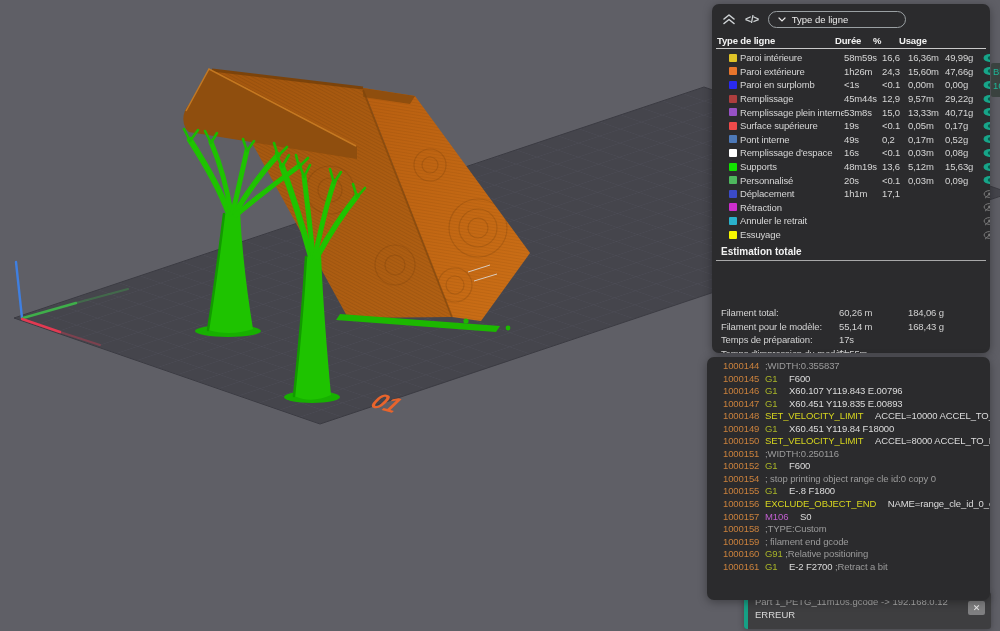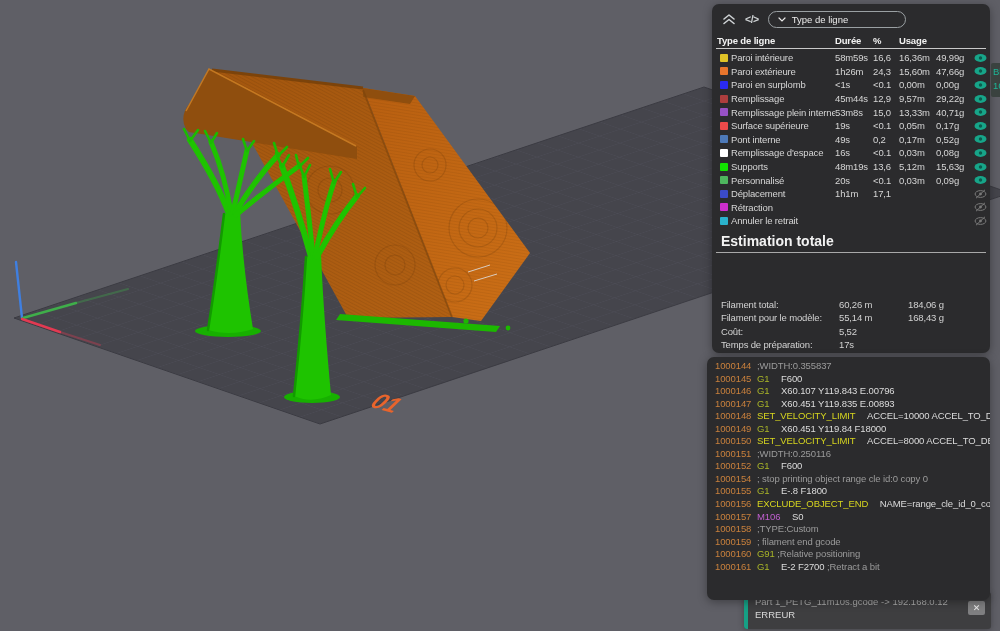--- a/index.html
+++ b/index.html
@@ -14,44 +14,44 @@
 
   
   #legend-panel{left:712px;top:4px;width:278px;height:349px;overflow:hidden;}
   .lp-toolbar{display:flex;align-items:center;gap:9px;padding:5px 10px 2px 10px;height:20px;}
   .tb-icon{display:flex;align-items:center;justify-content:center;color:#ced2d4;cursor:pointer;}
   .code-icon{font-size:10.5px;font-weight:bold;letter-spacing:-.5px;}
   .view-select{display:flex;align-items:center;gap:6px;border:1px solid #9aa0a3;
     border-radius:9px;height:15px;padding:0 9px;min-width:118px;font-size:9.5px;color:#ececec;}
   .lt-head,.lt-row{display:grid;
     grid-template-columns:14px 104px 38px 26px 37px 37px 14px;
-    align-items:center;height:13.6px;padding:0 5px;font-size:9.5px;letter-spacing:-.15px;}
+    align-items:center;height:13.6px;padding:0 14px;font-size:9.5px;letter-spacing:-.15px;}
   .lt-head{font-weight:bold;color:#f2f2f2;height:15px;margin:2px 4px 0 4px;padding:0 1px;
     border-bottom:1px solid #c9c9c9;}
   .lt-head .h-type{grid-column:1 / span 2;}
   .lt-head .h-usage{grid-column:5 / span 2;}
   .lt-rows{margin-top:2px;}
   .lt-row{color:#d6d6d6;}
   .sw{width:8px;height:8px;border-radius:1px;margin-left:3px;}
   .lbl{white-space:nowrap;overflow:hidden;}
   .eye{display:flex;align-items:center;justify-content:center;cursor:pointer;}
 
-  .tot-title{font-size:14px;font-weight:bold;color:#f2f2f2;padding:5px 9px 3px 9px;}
+  .tot-title{font-size:10px;font-weight:bold;color:#f2f2f2;padding:5px 9px 3px 9px;}
   .tot-sep{border-top:1px solid #a9a9a9;margin:0 4px;}
   .tot-rows{padding-top:2px;margin-top:44px;}
   .tot-row{position:relative;height:13.5px;font-size:9.5px;letter-spacing:-.15px;
     color:#d2d2d2;padding-left:9px;white-space:nowrap;}
   .tot-v1{position:absolute;left:127px;top:0;}
   .tot-v2{position:absolute;left:196px;top:0;}
 
   
   #gcode-panel{left:707px;top:357px;width:283px;height:243px;z-index:10;
     font-size:9.5px;padding:3px 0;box-sizing:border-box;}
   .gline{height:12.55px;line-height:12.55px;white-space:pre;overflow:hidden;
-    padding:0 8px;letter-spacing:-.1px;}
+    padding:0 16px;letter-spacing:-.1px;}
   .gline.hl{outline:1px solid #c9803c;outline-offset:-1px;border-radius:2px;}
   .gnum{display:inline-block;width:42px;color:#c9803c;}
   .tok-cmd{color:#a8b428;}
   .tok-kw{color:#d6d51f;}
   .tok-mcode{color:#c05fd0;}
   .tok-param{color:#dcdcdc;margin-left:9px;}
   .tok-comment{color:#9b9b9b;}
 
   
   #notification{position:absolute;left:744px;top:592px;width:247px;height:37px;
@@ -400,28 +400,42 @@
           <span class="c"></span>
           <span class="c"></span>
           <span class="eye">
             <svg width="13" height="10" viewBox="0 0 13 10">
               <ellipse cx="6.5" cy="5" rx="5.4" ry="3.4" fill="none" stroke="#7a7a7a" stroke-width="1"></ellipse>
               <circle cx="6.5" cy="5" r="1.4" fill="#7a7a7a"></circle>
               <line x1="2" y1="9.2" x2="11" y2="0.8" stroke="#7a7a7a" stroke-width="1"></line>
             </svg>
           </span>
         </div>
+        <div class="lt-row">
+          <span class="sw" style="background: rgb(245, 245, 0);"></span>
+          <span class="lbl">Essuyage</span>
+          <span class="c"></span>
+          <span class="c"></span>
+          <span class="c"></span>
+          <span class="c"></span>
+          <span class="eye">
+            <svg width="13" height="10" viewBox="0 0 13 10">
+              <ellipse cx="6.5" cy="5" rx="5.4" ry="3.4" fill="none" stroke="#7a7a7a" stroke-width="1"></ellipse>
+              <circle cx="6.5" cy="5" r="1.4" fill="#7a7a7a"></circle>
+              <line x1="2" y1="9.2" x2="11" y2="0.8" stroke="#7a7a7a" stroke-width="1"></line>
+            </svg>
+          </span>
+        </div>
       </div>
 
     <div class="tot-title">Estimation totale</div>
     <div class="tot-sep"></div>
     <div class="tot-rows">
         <div class="tot-row"><span class="tot-lbl">Filament total:</span><span class="tot-v1">60,26 m</span><span class="tot-v2">184,06 g</span></div>
         <div class="tot-row"><span class="tot-lbl">Filament pour le modèle:</span><span class="tot-v1">55,14 m</span><span class="tot-v2">168,43 g</span></div>
-        <div class="tot-row"><span class="tot-lbl">Coût:</span><span class="tot-v1">5,52</span></div>
         <div class="tot-row"><span class="tot-lbl">Temps de préparation:</span><span class="tot-v1">17s</span></div>
         <div class="tot-row"><span class="tot-lbl">Temps d'impression du modèle:</span><span class="tot-v1">5h55m</span></div>
         <div class="tot-row"><span class="tot-lbl">Durée totale:</span><span class="tot-v1">5h55m</span></div>
       </div>
   </div>
 
   <div class="panel" id="gcode-panel">
       <div class="gline"><span class="gnum">1000144</span><span class="tok-comment">;WIDTH:0.355837</span></div>
       <div class="gline"><span class="gnum">1000145</span><span class="tok-cmd">G1</span> <span class="tok-param">F600</span></div>
       <div class="gline"><span class="gnum">1000146</span><span class="tok-cmd">G1</span> <span class="tok-param">X60.107 Y119.843 E.00796</span></div>

